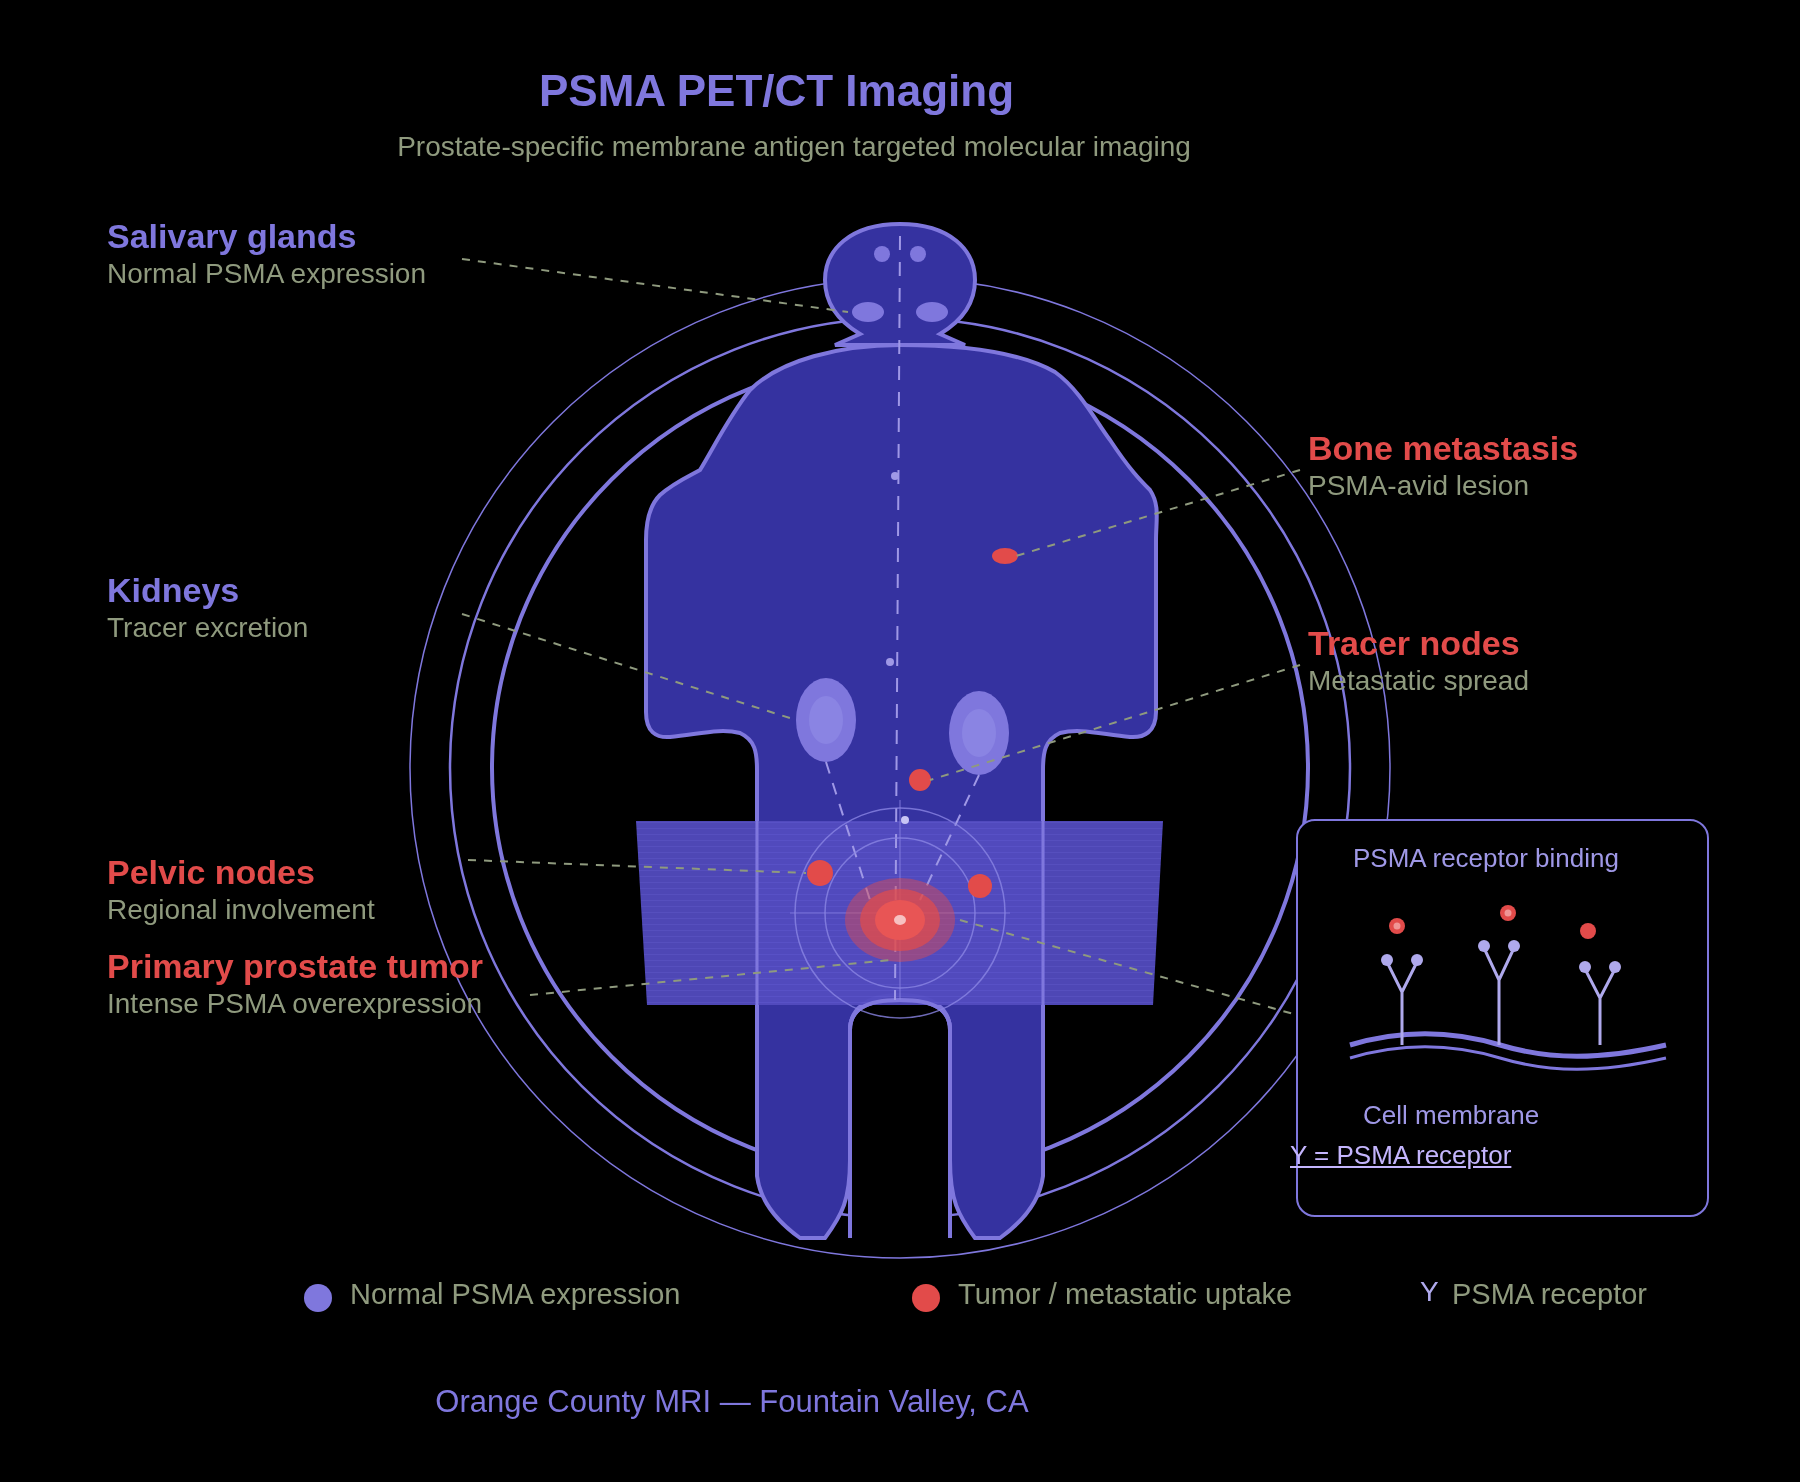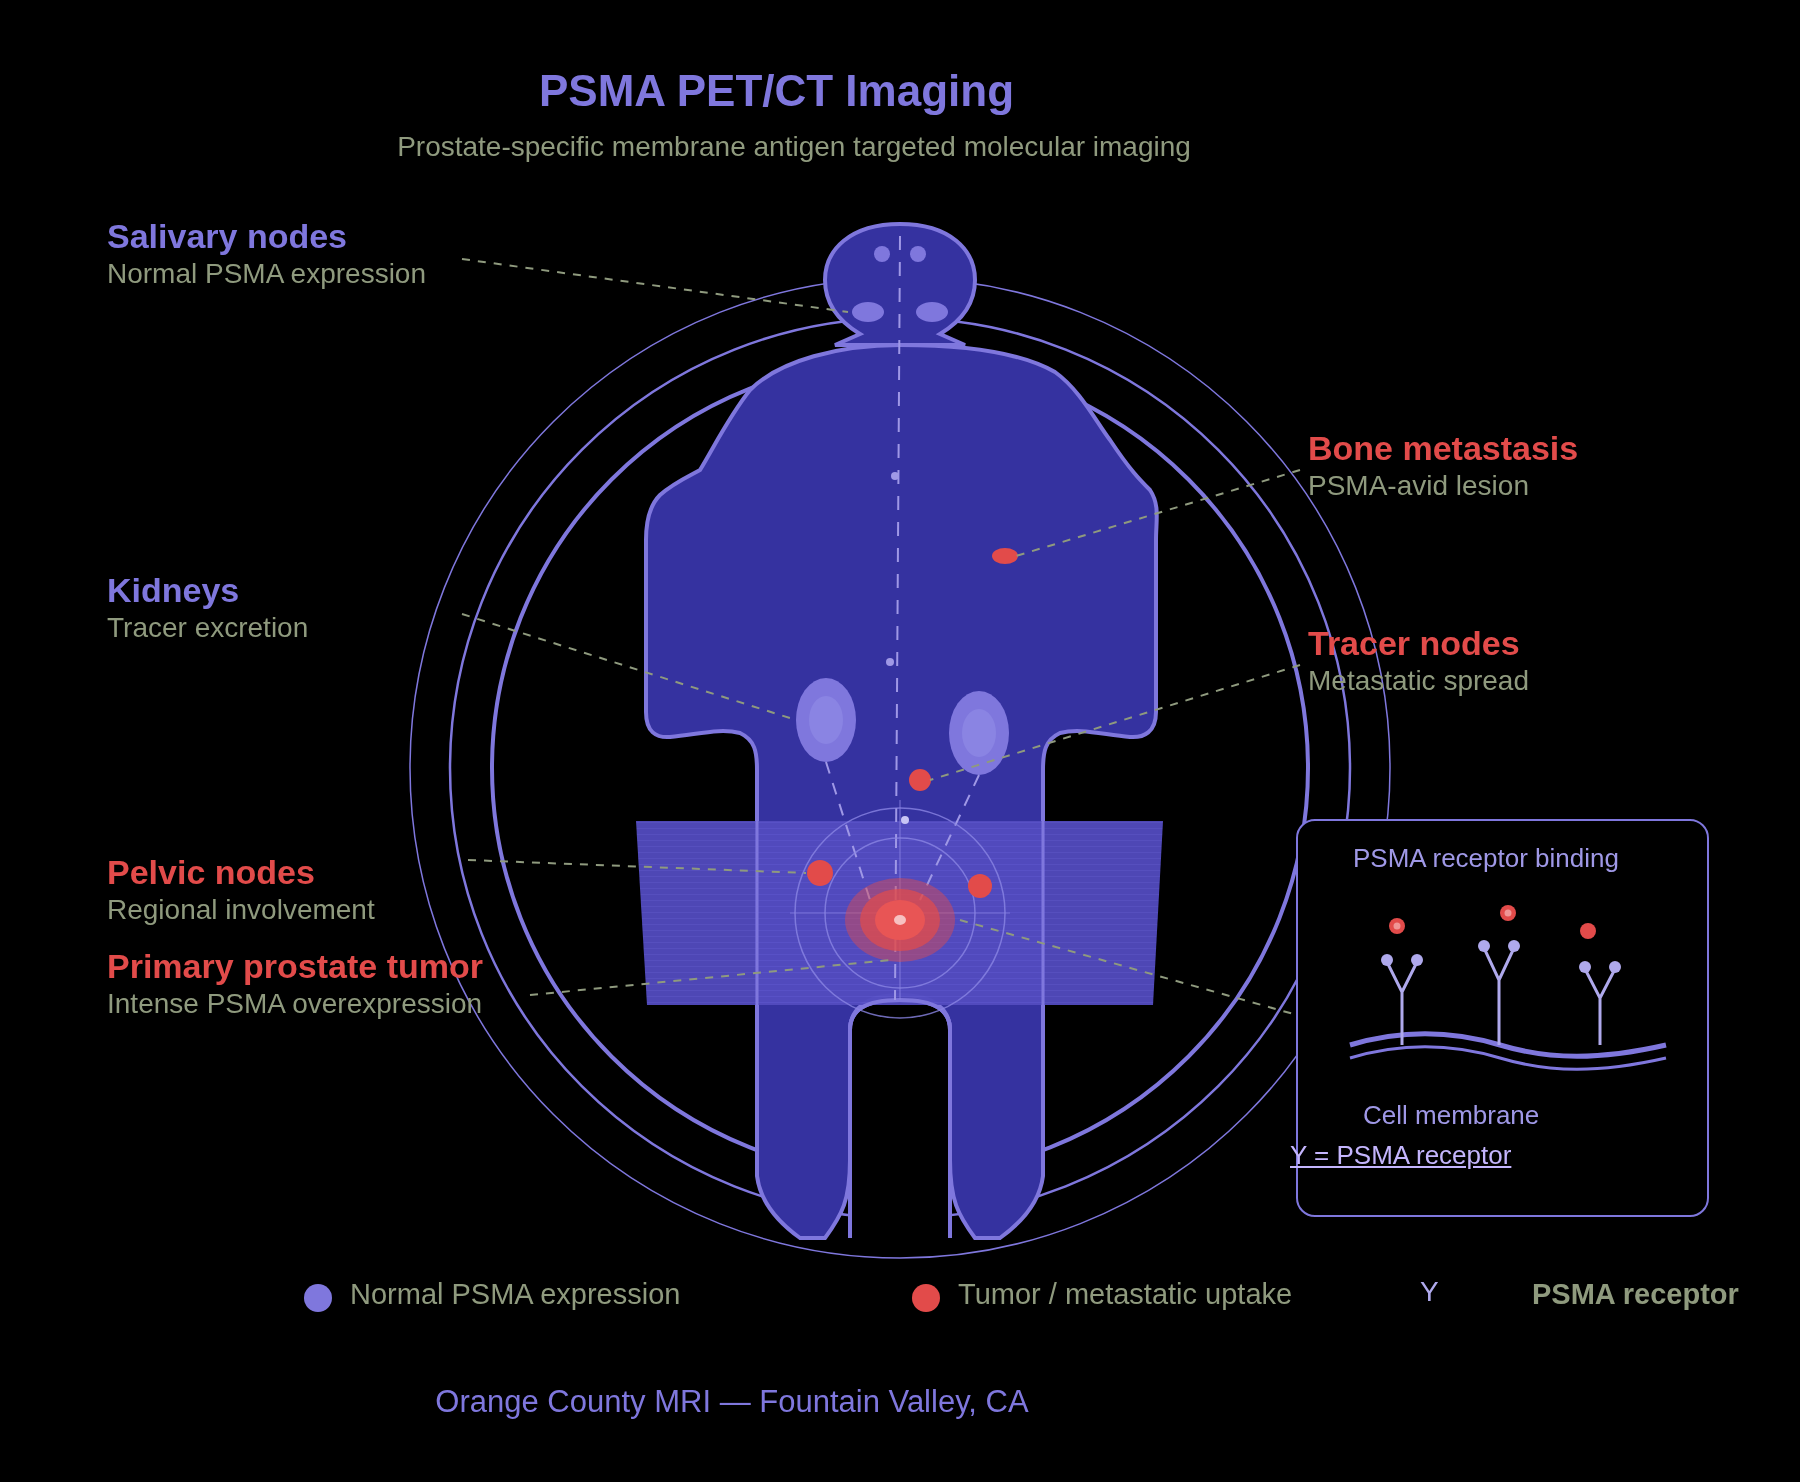--- a/index.html
+++ b/index.html
@@ -154,21 +154,21 @@
         <circle cx="1508" cy="913" r="3.5" fill="#f09595"></circle>
       <circle cx="1588" cy="931" r="8" fill="#e24b4a"></circle>
     </g>
   </g>
 </svg>
 
 <div class="txt title">PSMA PET/CT Imaging</div>
 <div class="txt subtitle">Prostate-specific membrane antigen targeted molecular imaging</div>
 
 <div class="txt" style="left:107px;top:216px;">
-  <div class="lbl-h purple">Salivary nodes</div>
+  <div class="lbl-h purple">Salivary glands</div>
   <div class="lbl-s">Normal PSMA expression</div>
 </div>
 <div class="txt" style="left:107px;top:570px;">
   <div class="lbl-h purple">Kidneys</div>
   <div class="lbl-s">Tracer excretion</div>
 </div>
 <div class="txt" style="left:107px;top:816px;margin-top:36px;">
   <div class="lbl-h red">Pelvic nodes</div>
   <div class="lbl-s">Regional involvement</div>
 </div>
@@ -191,16 +191,16 @@
 <div class="txt box-text" style="left:1290px;top:1135px;color:#c4b5fd;text-decoration:underline;">Y = PSMA receptor</div>
 
 <div>
   <div class="txt" style="left:304px;top:1284px;width:28px;height:28px;border-radius:50%;background:#7f77dd;"></div>
   <div class="txt legend" style="left:350px;top:1278px;">Normal PSMA expression</div>
 
   <div class="txt" style="left:912px;top:1284px;width:28px;height:28px;border-radius:50%;background:#e24b4a;"></div>
   <div class="txt legend" style="left:958px;top:1278px;">Tumor / metastatic uptake</div>
 
   <div class="txt" style="left:1420px;top:1276px;font-size:28px;color:#afa9ec;">Y</div>
-  <div class="txt legend" style="left:1532px;top:1278px;font-weight:bold;">PSMA receptor</div>
+  <div class="txt legend" style="left:1452px;top:1278px;">PSMA receptor</div>
 </div>
 
 <div class="txt footer">Orange County MRI — Fountain Valley, CA</div>
 
 </body></html>

